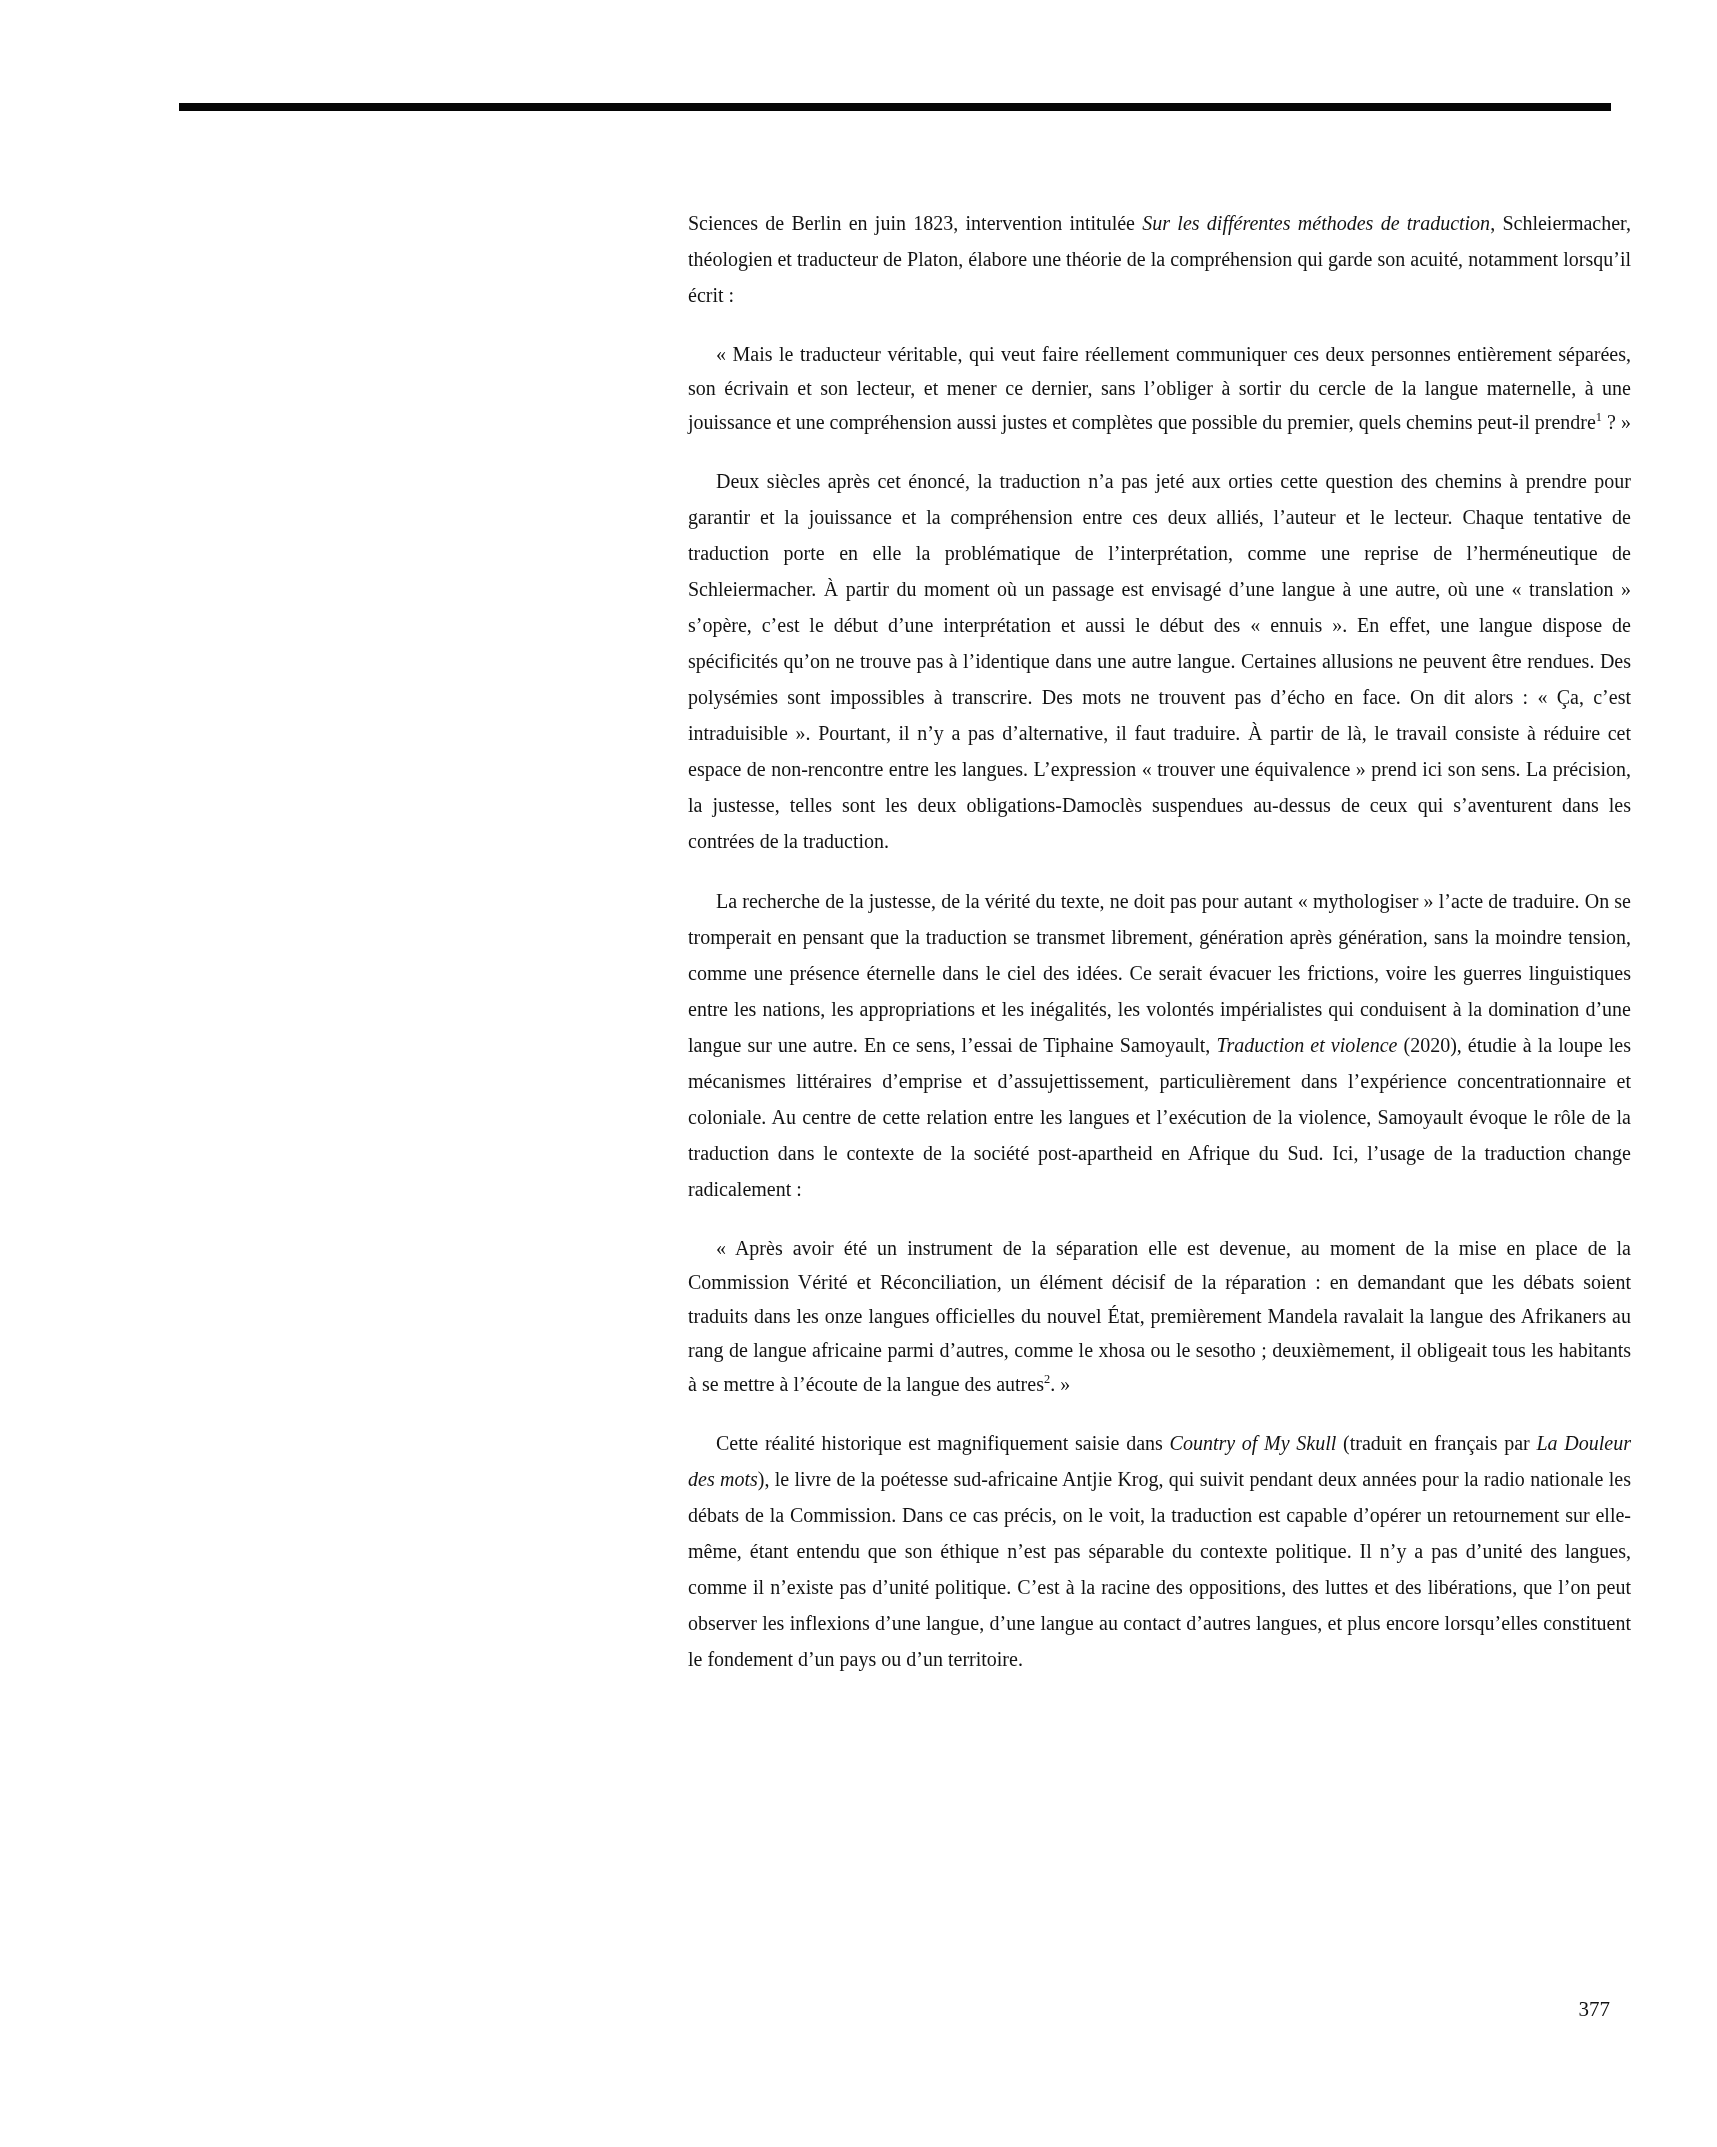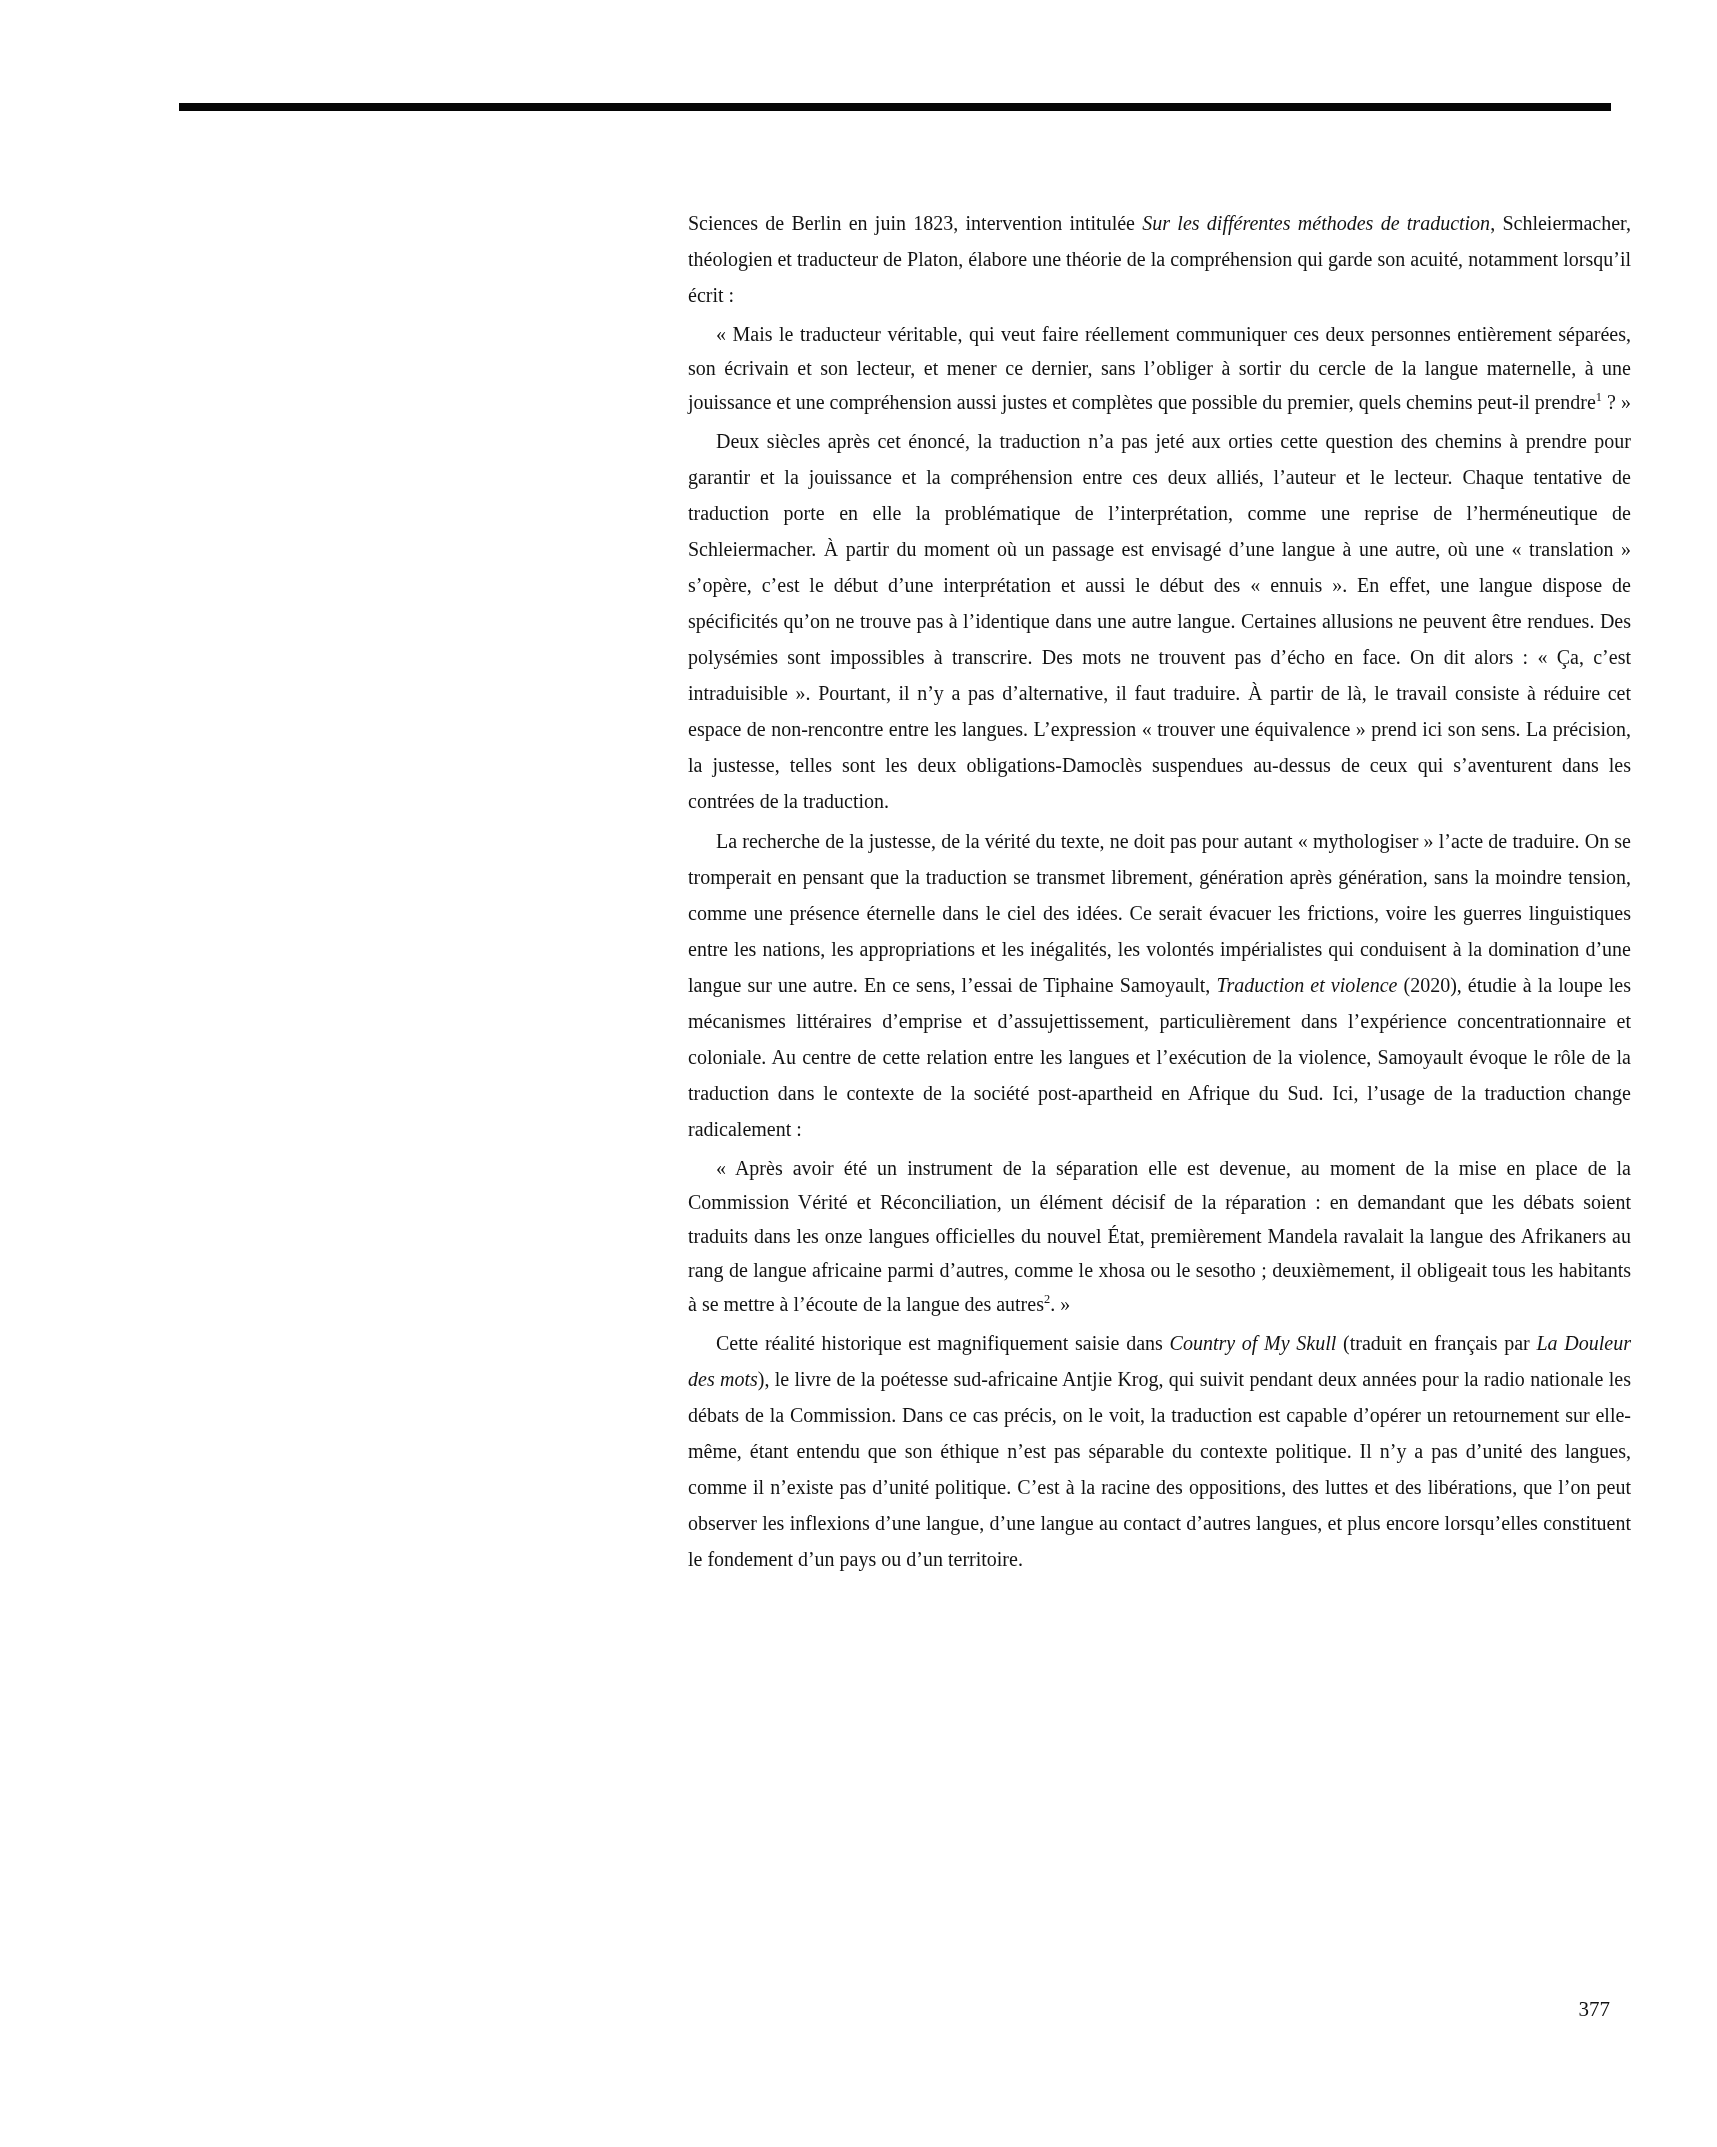--- a/index.html
+++ b/index.html
@@ -29,21 +29,21 @@
     line-height:36px;
     text-align:justify;
     color:#131313;
   }
   .text-block p{
     margin:0;
     text-indent:28px;
     padding:0;
   }
   .text-block p.no-indent{text-indent:0;}
-  .text-block p + p{margin-top:4px;}
+  .text-block p + p{margin-top:24px;}
   .text-block p.quote{line-height:34px;}
   .text-block em{font-style:italic;}
   .text-block sup{
     font-size:0.62em;
     line-height:0;
     vertical-align:super;
   }
   .page-number{
     position:absolute;
     top:1997px;

